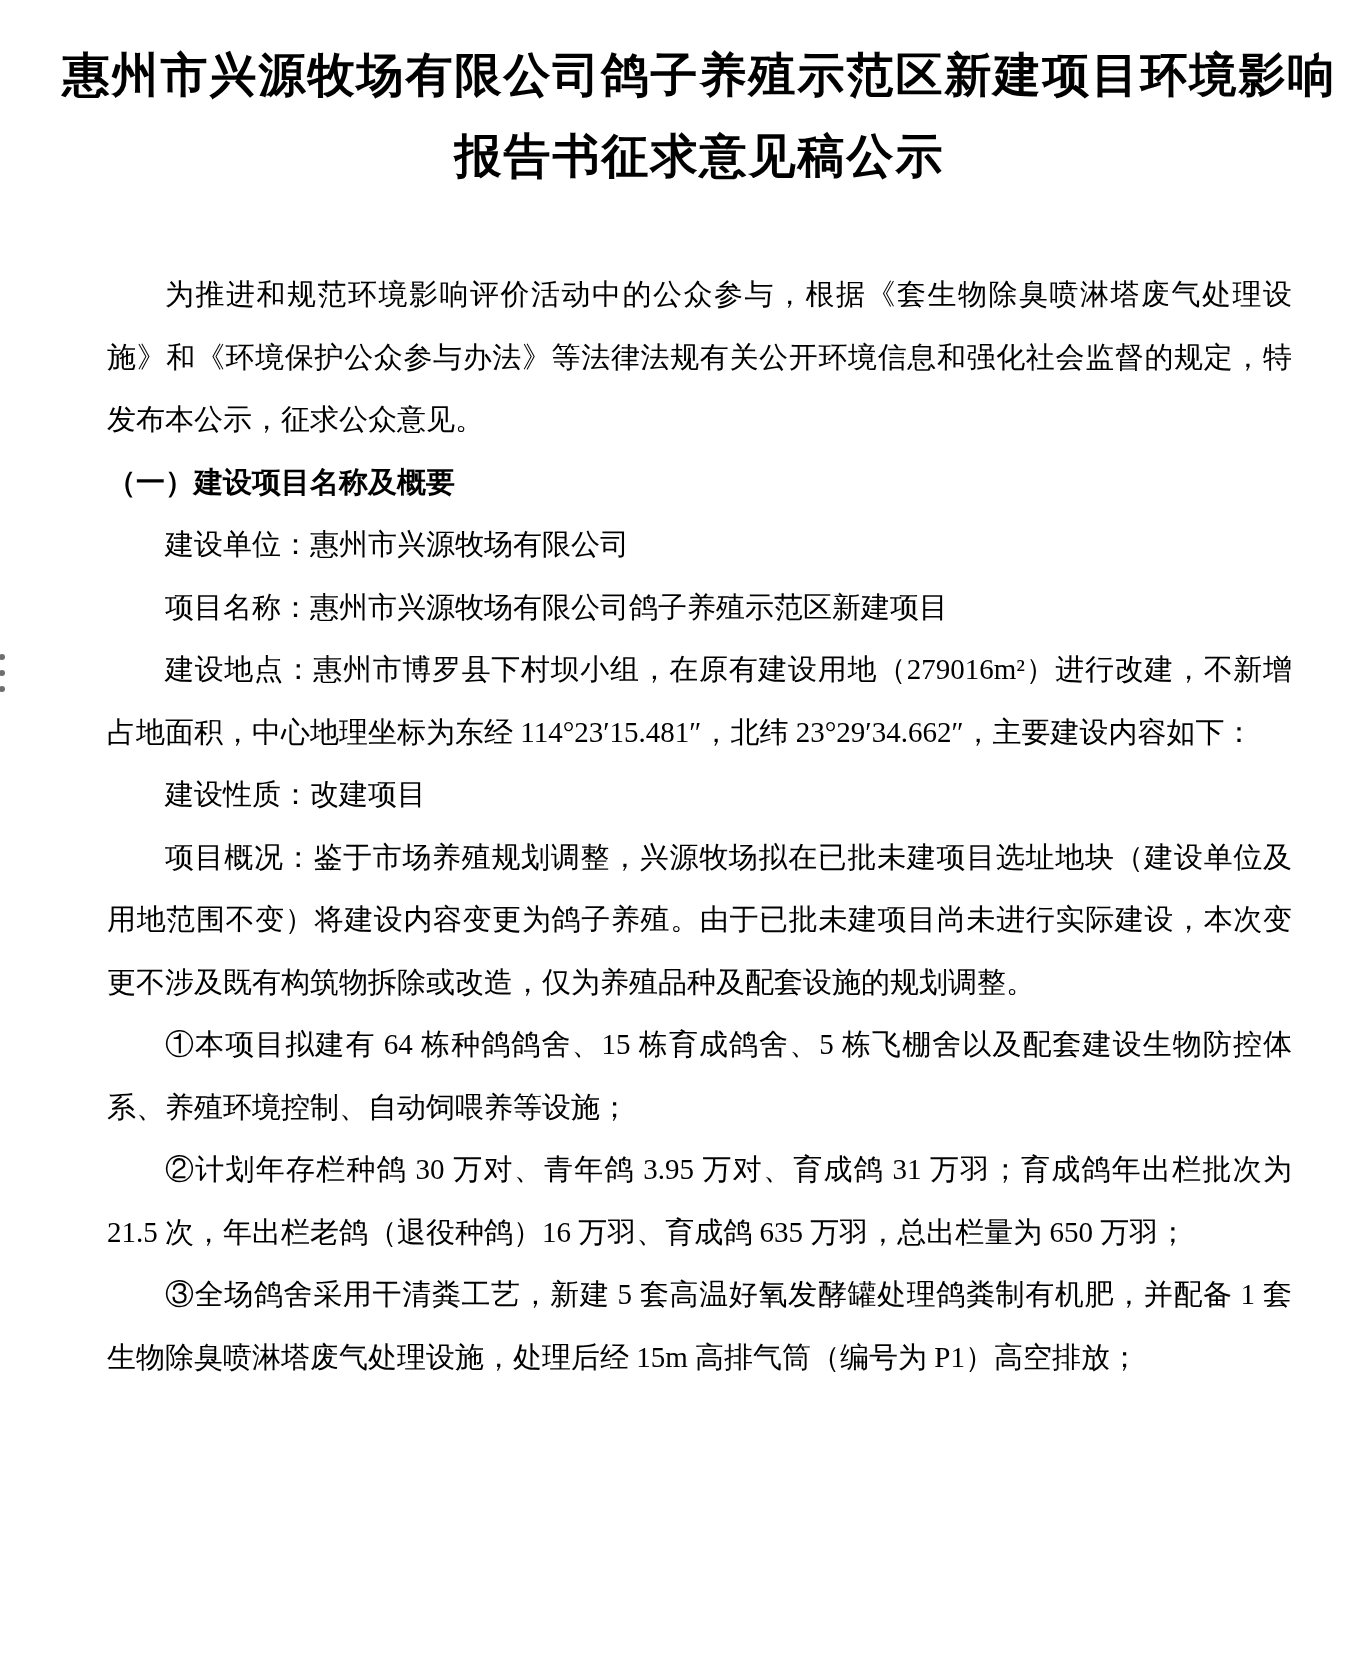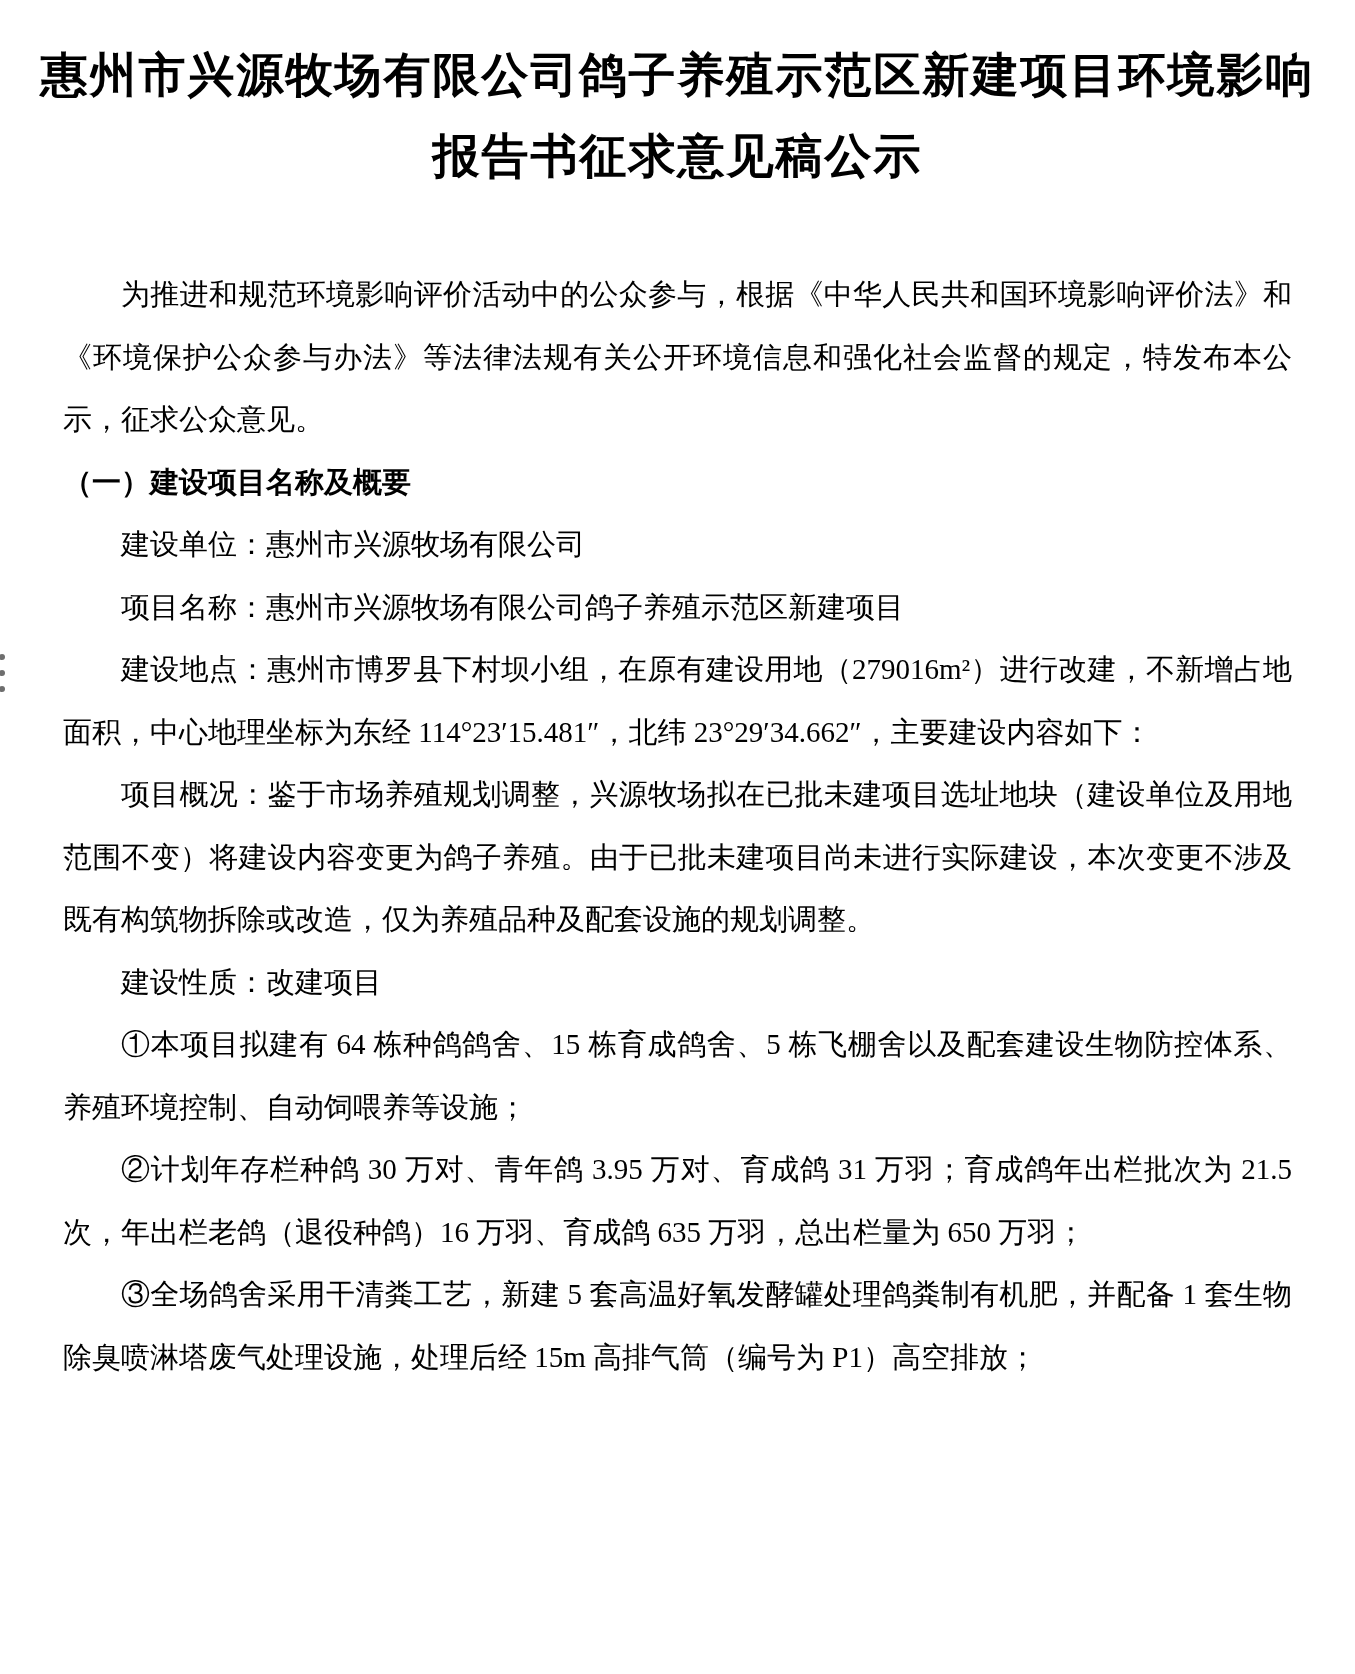--- a/index.html
+++ b/index.html
@@ -5,20 +5,21 @@
   * { margin: 0; padding: 0; box-sizing: border-box; }
   html, body { background: #ffffff; }
   .page {
     position: relative;
     width: 1355px;
     height: 1402px;
     background: #ffffff;
     color: #000000;
     overflow: hidden;
     font-family: "Liberation Serif", "DejaVu Serif", serif;
+    padding-left: 44px;
   }
   .doc-title {
     padding-top: 34px;
     text-align: center;
     font-family: "Liberation Sans", "DejaVu Sans", sans-serif;
     font-weight: bold;
     font-size: 47px;
     line-height: 81px;
     letter-spacing: 2px;
     color: #000000;
@@ -67,33 +68,33 @@
     <span class="dot"></span>
     <span class="dot"></span>
   </div>
 
   <div class="doc-title">
     <div>惠州市兴源牧场有限公司鸽子养殖示范区新建项目环境影响</div>
     <div>报告书征求意见稿公示</div>
   </div>
 
   <div class="content">
-    <p class="indent first-para">为推进和规范环境影响评价活动中的公众参与，根据《中华人民共和国环境影响评价法》和《环境保护公众参与办法》等法律法规有关公开环境信息和强化社会监督的规定，特发布本公示，征求公众意见。</p>
+    <p class="indent first-para">为推进和规范环境影响评价活动中的公众参与，根据《套生物除臭喷淋塔废气处理设施》和《环境保护公众参与办法》等法律法规有关公开环境信息和强化社会监督的规定，特发布本公示，征求公众意见。</p>
 
     <p class="heading">（一）建设项目名称及概要</p>
 
     <p class="indent">建设单位：惠州市兴源牧场有限公司</p>
 
     <p class="indent">项目名称：惠州市兴源牧场有限公司鸽子养殖示范区新建项目</p>
 
     <p class="indent">建设地点：惠州市博罗县下村坝小组，在原有建设用地（279016m²）进行改建，不新增占地面积，中心地理坐标为东经 114°23′15.481″，北纬 23°29′34.662″，主要建设内容如下：</p>
 
+    <p class="indent">建设性质：改建项目</p>
+
     <p class="indent">项目概况：鉴于市场养殖规划调整，兴源牧场拟在已批未建项目选址地块（建设单位及用地范围不变）将建设内容变更为鸽子养殖。由于已批未建项目尚未进行实际建设，本次变更不涉及既有构筑物拆除或改造，仅为养殖品种及配套设施的规划调整。</p>
-
-    <p class="indent">建设性质：改建项目</p>
 
 
     <p class="indent">①本项目拟建有 64 栋种鸽鸽舍、15 栋育成鸽舍、5 栋飞棚舍以及配套建设生物防控体系、养殖环境控制、自动饲喂养等设施；</p>
 
     <p class="indent">②计划年存栏种鸽 30 万对、青年鸽 3.95 万对、育成鸽 31 万羽；育成鸽年出栏批次为 21.5 次，年出栏老鸽（退役种鸽）16 万羽、育成鸽 635 万羽，总出栏量为 650 万羽；</p>
 
     <p class="indent">③全场鸽舍采用干清粪工艺，新建 5 套高温好氧发酵罐处理鸽粪制有机肥，并配备 1 套生物除臭喷淋塔废气处理设施，处理后经 15m 高排气筒（编号为 P1）高空排放；</p>
   </div>
 
 </div>

